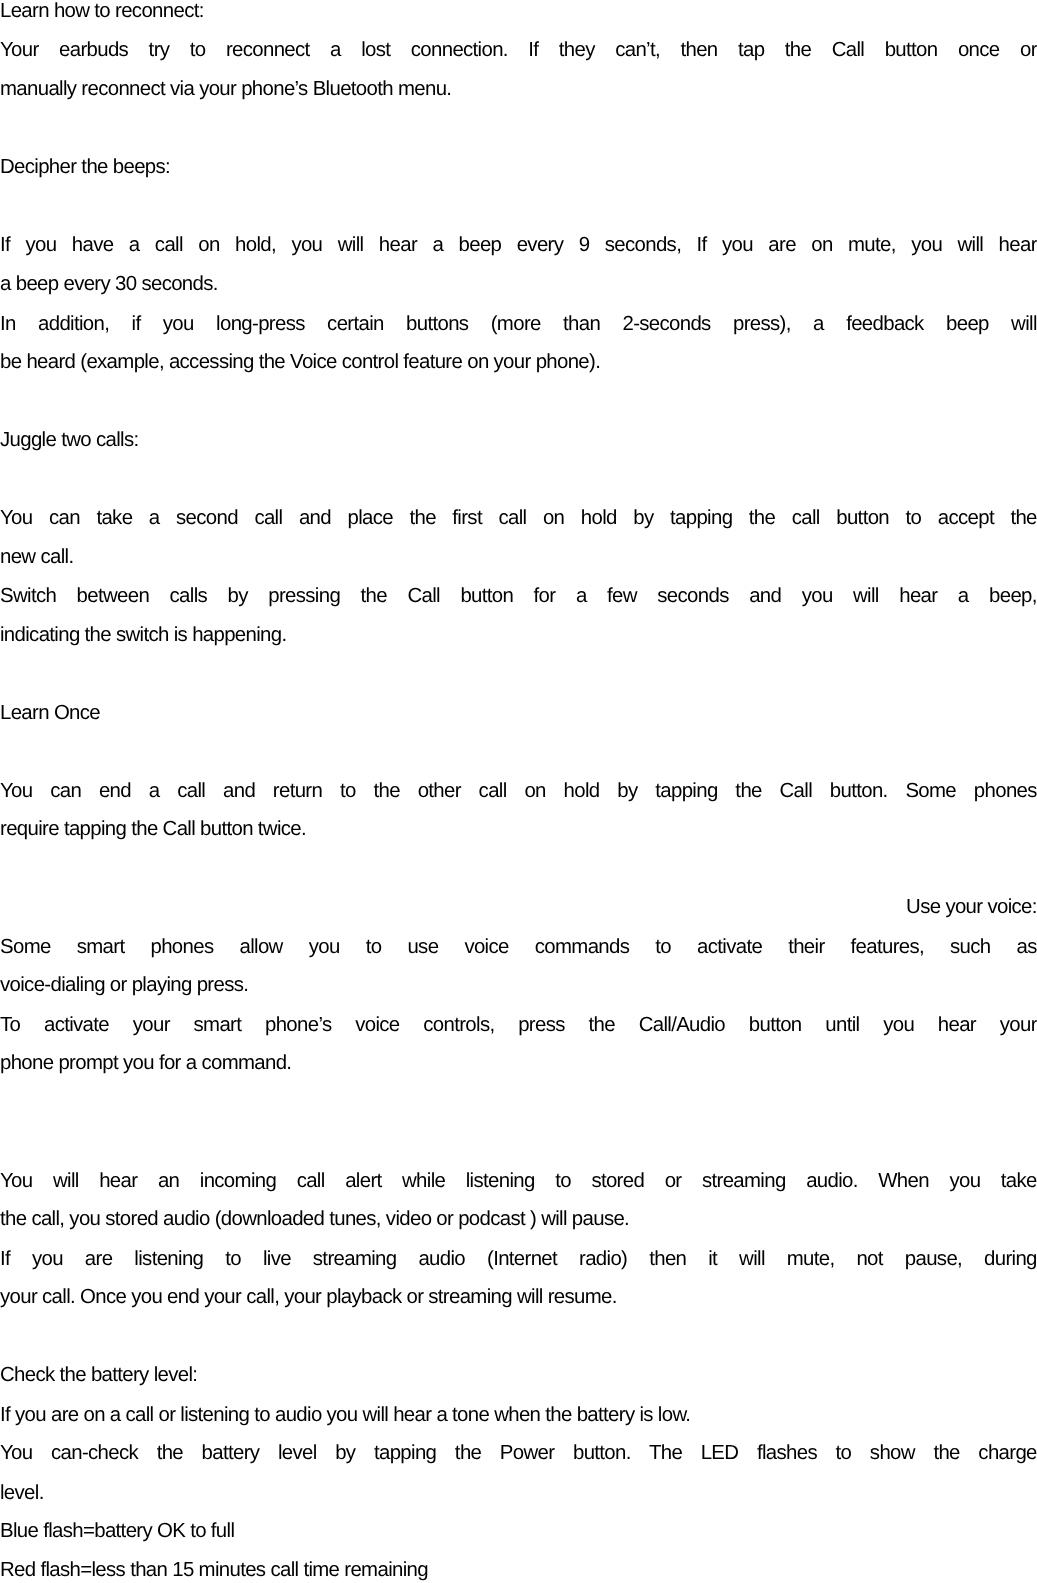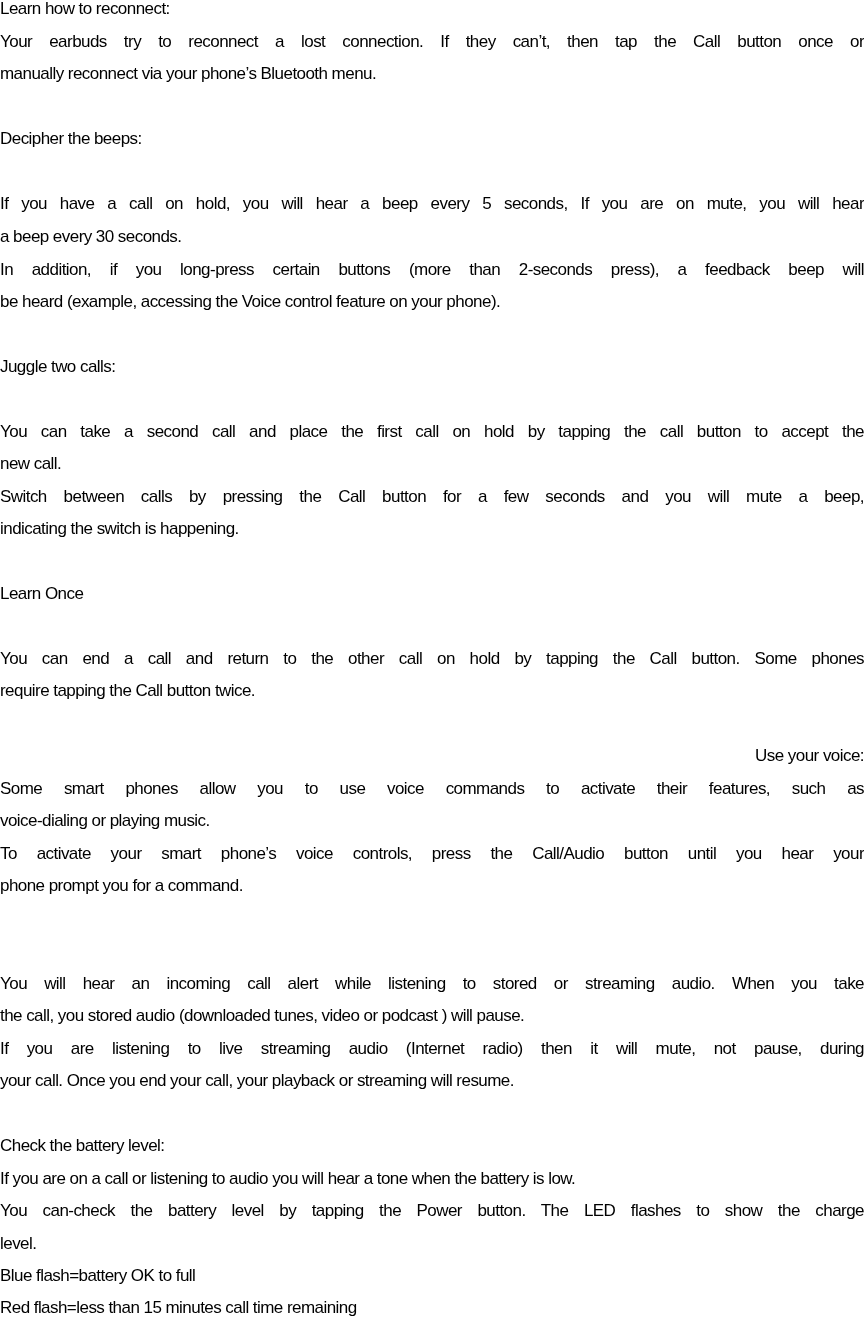--- a/index.html
+++ b/index.html
@@ -11,35 +11,35 @@
   .line.j { text-align:justify; text-align-last:justify; white-space:normal; }
 </style>
 </head>
 <body>
 
 <div class="page" id="page">
     <div class="line" style="top: -4px;">Learn how to reconnect:</div>
     <div class="line j" style="top: 29px;">Your earbuds try to reconnect a lost connection. If they can’t, then tap the Call button once or</div>
     <div class="line" style="top: 61px;">manually reconnect via your phone’s Bluetooth menu.</div>
     <div class="line" style="top: 126px;">Decipher the beeps:</div>
-    <div class="line j" style="top: 191px;">If you have a call on hold, you will hear a beep every 5 seconds, If you are on mute, you will hear</div>
+    <div class="line j" style="top: 191px;">If you have a call on hold, you will hear a beep every 9 seconds, If you are on mute, you will hear</div>
     <div class="line" style="top: 224px;">a beep every 30 seconds.</div>
     <div class="line j" style="top: 257px;">In addition, if you long-press certain buttons (more than 2-seconds press), a feedback beep will</div>
     <div class="line" style="top: 289px;">be heard (example, accessing the Voice control feature on your phone).</div>
     <div class="line" style="top: 354px;">Juggle two calls:</div>
     <div class="line j" style="top: 419px;">You can take a second call and place the first call on hold by tapping the call button to accept the</div>
     <div class="line" style="top: 451px;">new call.</div>
-    <div class="line j" style="top: 484px;">Switch between calls by pressing the Call button for a few seconds and you will mute a beep,</div>
+    <div class="line j" style="top: 484px;">Switch between calls by pressing the Call button for a few seconds and you will hear a beep,</div>
     <div class="line" style="top: 516px;">indicating the switch is happening.</div>
     <div class="line" style="top: 581px;">Learn Once</div>
     <div class="line j" style="top: 646px;">You can end a call and return to the other call on hold by tapping the Call button. Some phones</div>
     <div class="line" style="top: 678px;">require tapping the Call button twice.</div>
     <div class="line" style="top: 743px; text-align: right;">Use your voice:</div>
     <div class="line j" style="top: 776px;">Some smart phones allow you to use voice commands to activate their features, such as</div>
-    <div class="line" style="top: 808px;">voice-dialing or playing music.</div>
+    <div class="line" style="top: 808px;">voice-dialing or playing press.</div>
     <div class="line j" style="top: 841px;">To activate your smart phone’s voice controls, press the Call/Audio button until you hear your</div>
     <div class="line" style="top: 873px;">phone prompt you for a command.</div>
     <div class="line j" style="top: 971px;">You will hear an incoming call alert while listening to stored or streaming audio. When you take</div>
     <div class="line" style="top: 1003px;">the call, you stored audio (downloaded tunes, video or podcast ) will pause.</div>
     <div class="line j" style="top: 1036px;">If you are listening to live streaming audio (Internet radio) then it will mute, not pause, during</div>
     <div class="line" style="top: 1068px;">your call. Once you end your call, your playback or streaming will resume.</div>
     <div class="line" style="top: 1133px;">Check the battery level:</div>
     <div class="line" style="top: 1166px;">If you are on a call or listening to audio you will hear a tone when the battery is low.</div>
     <div class="line j" style="top: 1198px;">You can-check the battery level by tapping the Power button. The LED flashes to show the charge</div>
     <div class="line" style="top: 1231px;">level.</div>

